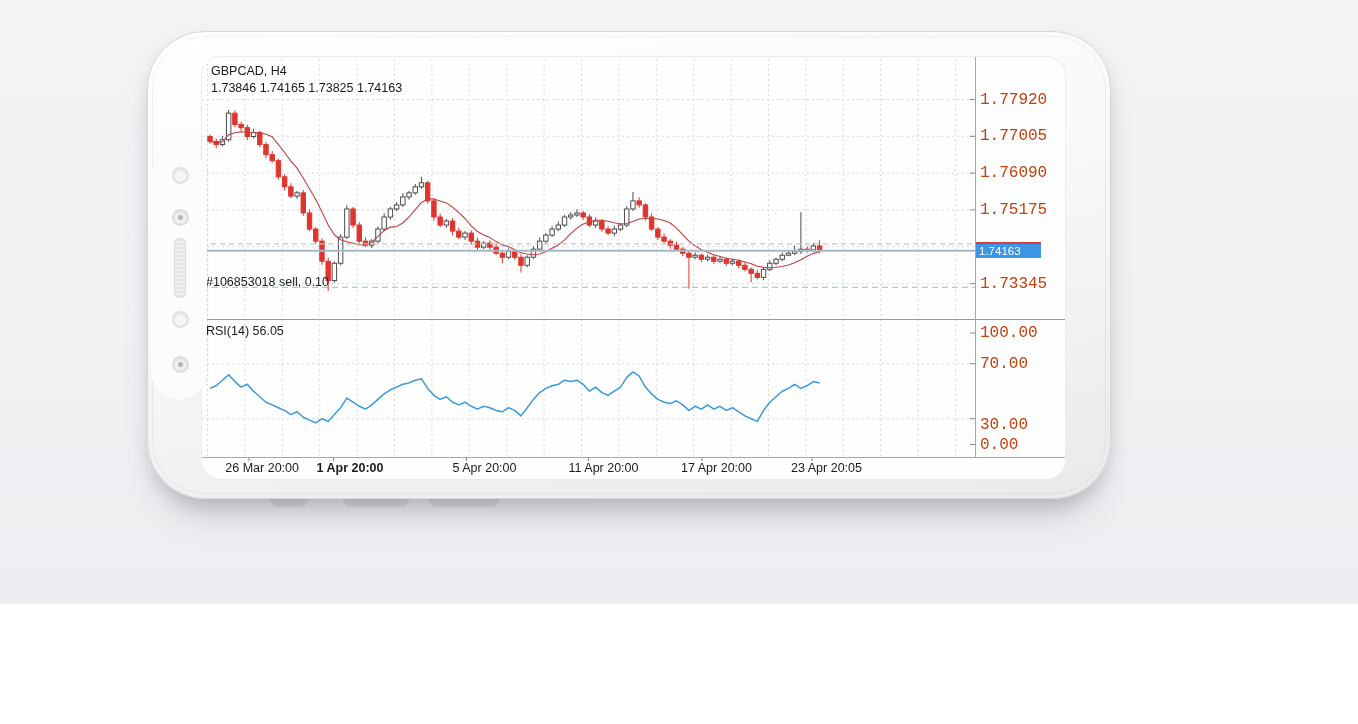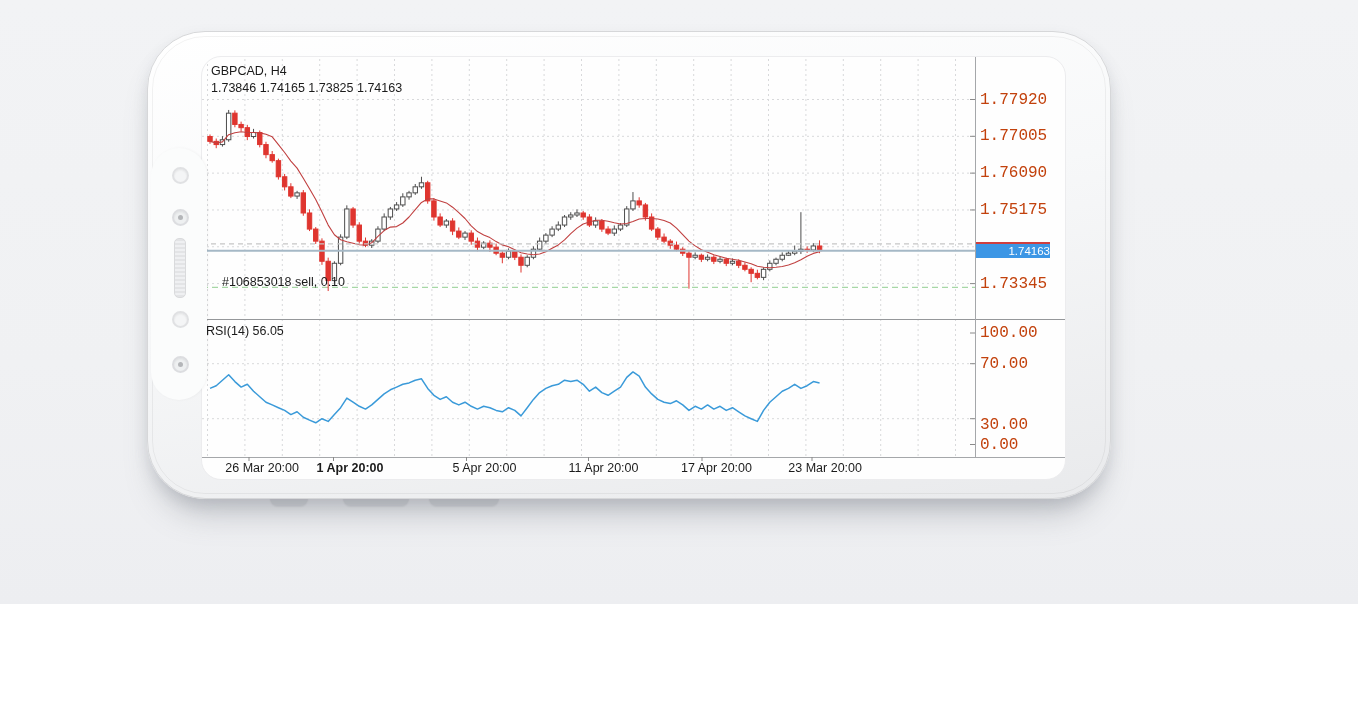--- a/index.html
+++ b/index.html
@@ -50,29 +50,28 @@
     position:absolute;left:23px;top:90px;width:10px;height:58px;border-radius:5px;
     background:repeating-linear-gradient(180deg,#e3e4e6 0 2px,#eff0f2 2px 4px);
     border:1px solid #d9dadc;
   }
   
   .screen .txt{
     position:absolute;color:#1b1b1b;font-size:12.5px;line-height:15px;white-space:nowrap;
   }
   .hdr1{left:9px;top:7px;}
   .hdr2{left:9px;top:24px;}
-  .pos-label{left:20px;top:218px;}
+  .pos-label{left:4px;top:218px;}
   .rsi-label{left:4px;top:267px;}
   .axis-label{position:absolute;color:#c2410c;font-size:16px;line-height:16px;white-space:nowrap;font-family:Liberation Mono, monospace;}
   .time-label{position:absolute;color:#1b1b1b;font-size:12.5px;line-height:14px;white-space:nowrap;width:100px;text-align:right;}
   .badge{
     position:absolute;left:774px;width:62px;height:14px;
-    color:#ffffff;font-size:11.5px;line-height:14px;padding-left:12px;
+    color:#ffffff;font-size:11.5px;line-height:14px;padding-left:3px;
     border-top:2px solid #14532d;
-    text-align:right;
   }
   svg{position:absolute;left:0;top:0;}
 </style>
 </head>
 <body>
 
 <div class="page">
 
   <div class="edge-btn" style="left:270px;top:490px;width:38px;"></div>
   <div class="edge-btn" style="left:343px;top:490px;width:66px;"></div>
@@ -351,21 +350,21 @@
           <div class="axis-label" style="left: 778px; top: 298.7px;">70.00</div>
           <div class="axis-label" style="left: 778px; top: 338px; margin-top: 22px;">30.00</div>
           <div class="axis-label" style="left: 778px; top: 379.5px; text-align: right;">0.00</div>
         </div>
       <div id="time-labels">
           <div class="time-label" style="left: -3px; top: 404px;">26 Mar 20:00</div>
           <div class="time-label" style="left: 81.5px; top: 404px; font-weight: bold;">1 Apr 20:00</div>
           <div class="time-label" style="left: 214.5px; top: 404px;">5 Apr 20:00</div>
           <div class="time-label" style="left: 336.5px; top: 404px;">11 Apr 20:00</div>
           <div class="time-label" style="left: 450px; top: 404px;">17 Apr 20:00</div>
-          <div class="time-label" style="left: 560px; top: 404px;">23 Mar 20:00</div>
+          <div class="time-label" style="left: 560px; top: 404px;">23 Apr 20:05</div>
         </div>
 
       <div class="badge" id="price-badge" style="top: 184.683px; background: rgb(60, 150, 229); border-top-color: rgb(207, 63, 63);">1.74163</div>
     </div>
 
     <div class="notch">
       <div class="ring r1"></div>
       <div class="cam c1">
           <i></i>
         </div>

